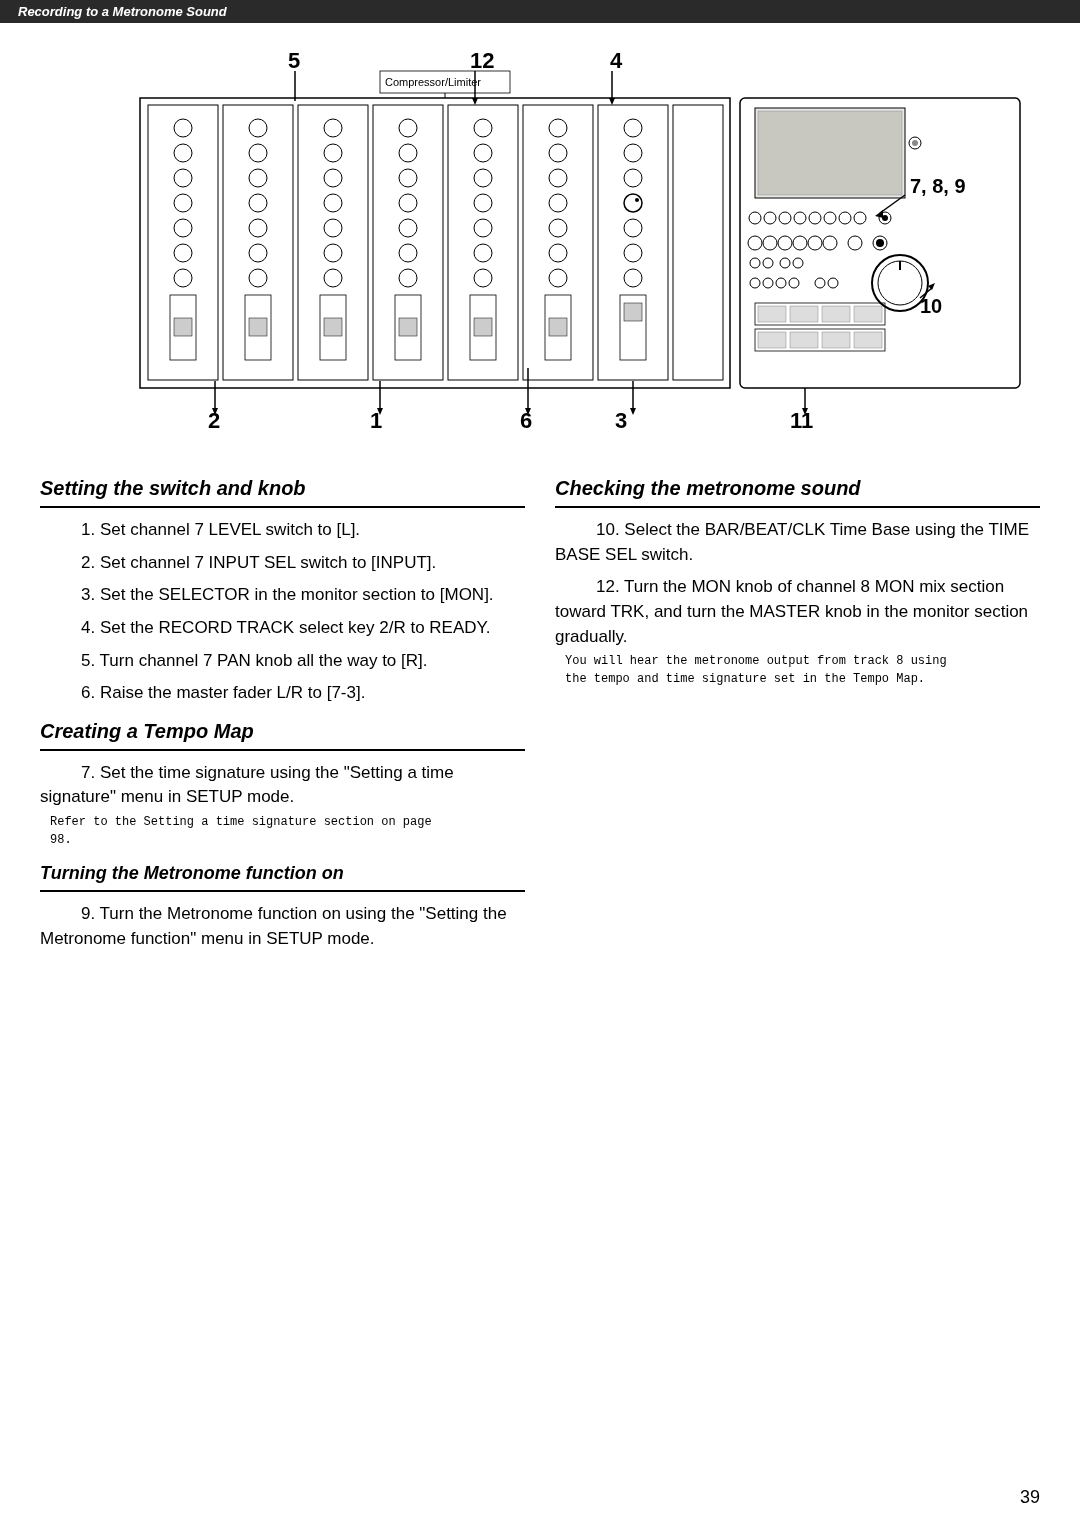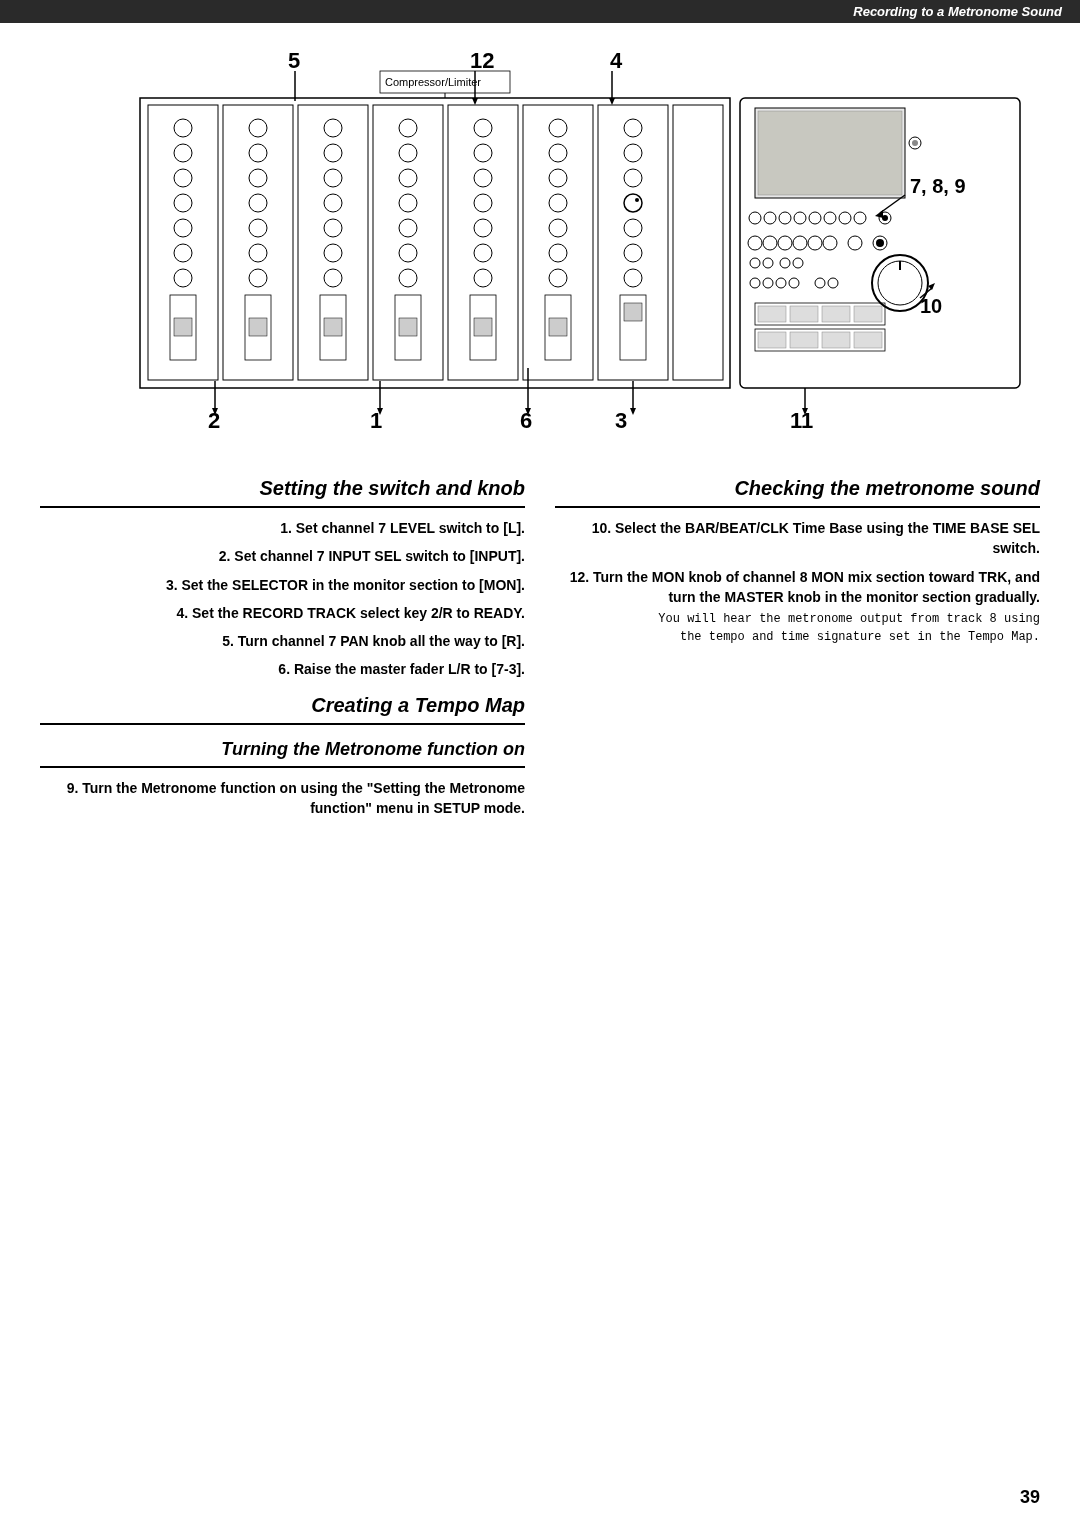--- a/index.html
+++ b/index.html
@@ -10,42 +10,41 @@
       font-family: Arial, Helvetica, sans-serif;
       font-size: 14px;
       color: #000;
       position: relative;
     }
 
     
     .header-bar {
       background: #2a2a2a;
       color: #fff;
-      text-align: right;
+      text-align: left;
       padding: 4px 18px;
       font-style: italic;
       font-size: 13px;
       font-weight: bold;
     }
 
     
     .diagram-area {
       width: 100%;
       padding: 10px 40px 0 40px;
       position: relative;
       height: 430px;
     }
 
     
     .content-area {
       padding: 10px 40px 20px 40px;
       display: grid;
       grid-template-columns: 1fr 1fr;
       gap: 0 30px;
-      text-align: right;
     }
 
     .left-col {}
     .right-col {}
 
     
     .section-heading {
       font-style: italic;
       font-weight: bold;
       font-size: 20px;
@@ -59,38 +58,39 @@
       margin-bottom: 10px;
     }
 
     
     .step {
       margin-bottom: 8px;
       line-height: 1.45;
     }
 
     .step-bold {
-      font-weight: bold;
-      font-size: 14px;
+      font-weight: normal;
+      font-size: 17px;
+      margin-left: 41px;
     }
 
     .step-small {
       font-size: 12px;
       font-family: 'Courier New', monospace;
       margin-top: 3px;
       margin-left: 10px;
       line-height: 1.5;
     }
 
     
     .page-number {
       position: absolute;
       bottom: 20px;
       right: 40px;
-      font-weight: bold;
+      font-weight: normal;
       font-size: 18px;
     }
 
     
     .diagram-svg {
       width: 100%;
     }
 
   </style>
 </head>
@@ -330,20 +330,24 @@
     <div class="step">
       <span class="step-bold">5. Turn channel 7 PAN knob all the way to [R].</span>
     </div>
     <div class="step">
       <span class="step-bold">6. Raise the master fader L/R to [7-3].</span>
     </div>
 
     <div class="section-heading">Creating a Tempo Map</div>
     <hr class="section-divider">
 
+    <div class="step">
+      <span class="step-bold">7. Set the time signature using the "Setting a time signature" menu in SETUP mode.</span>
+      <div class="step-small">Refer to the  Setting a time signature  section on page<br>98.</div>
+    </div>
 
     <div class="section-heading" style="font-size:18px;">Turning the Metronome function on</div>
     <hr class="section-divider">
 
     <div class="step">
       <span class="step-bold">9. Turn the Metronome function on using the "Setting the Metronome function" menu in SETUP mode.</span>
     </div>
 
   </div>
 

